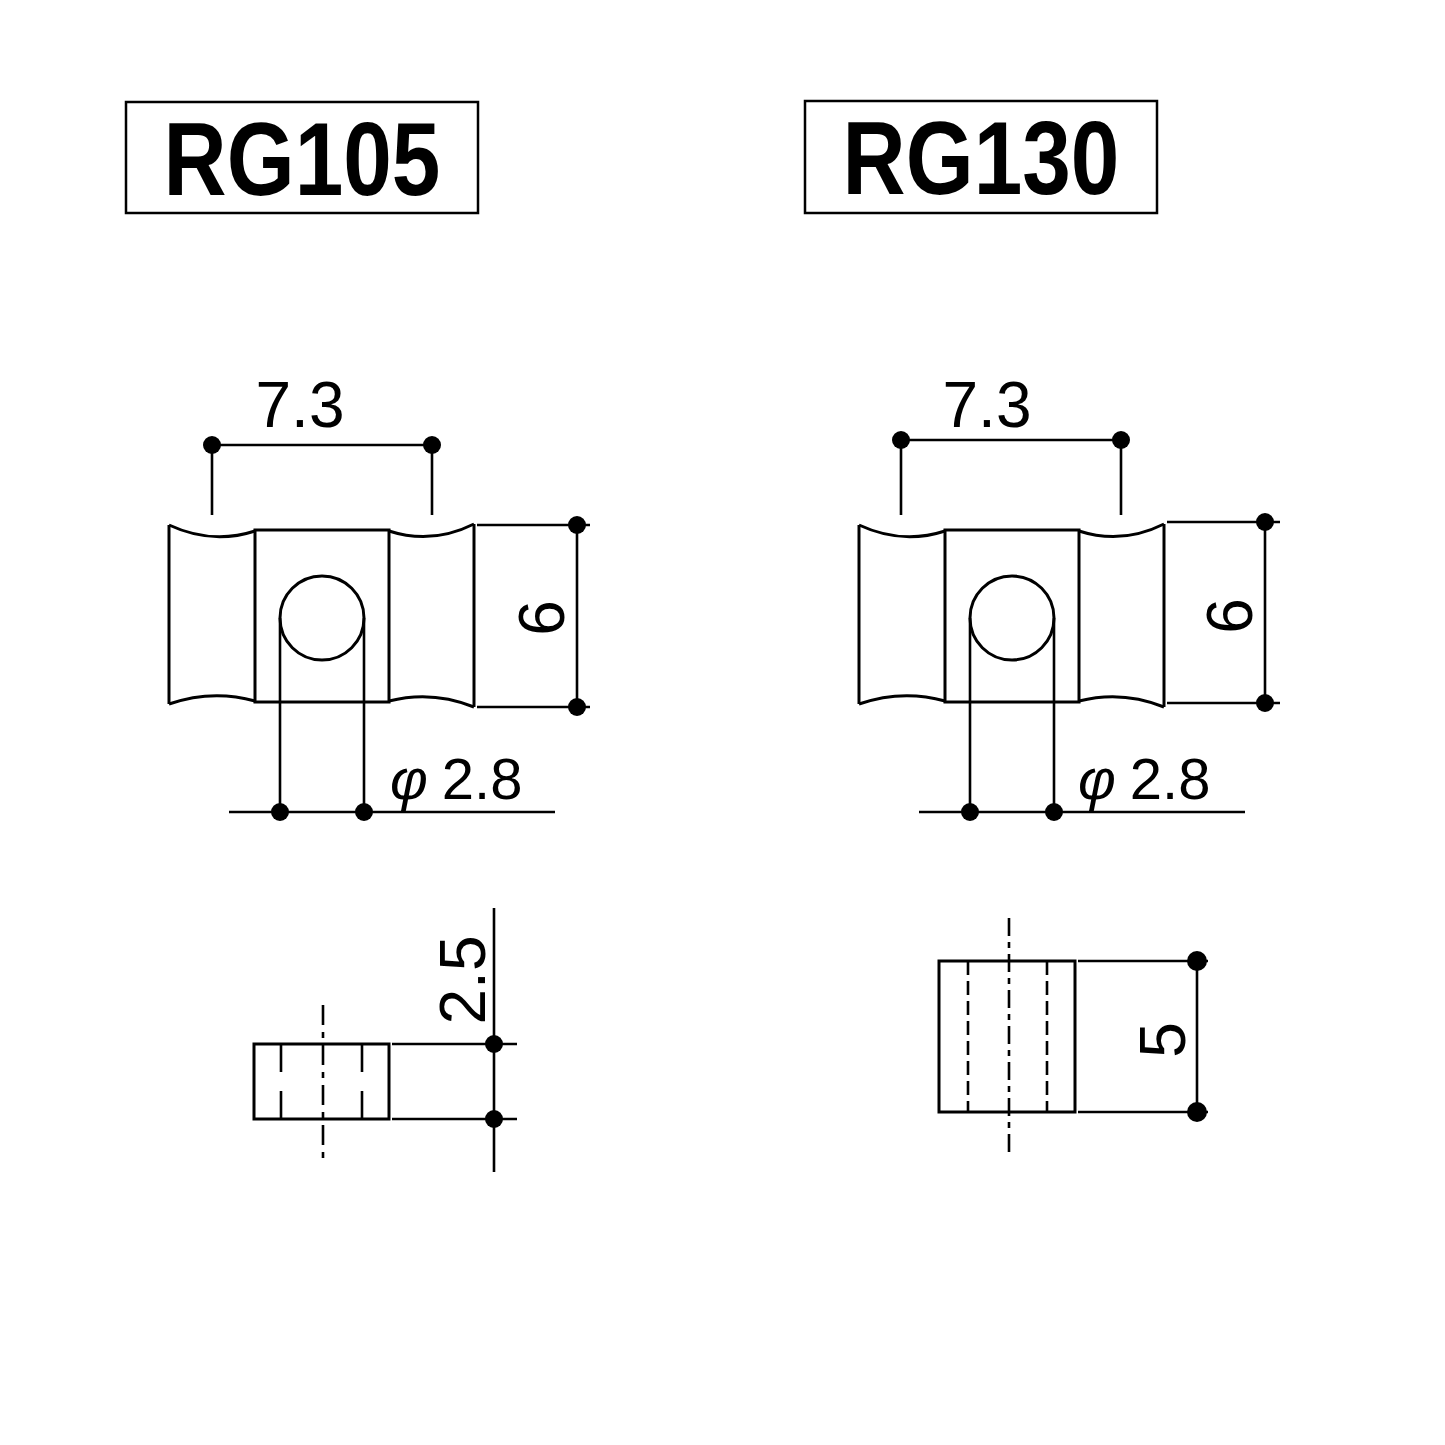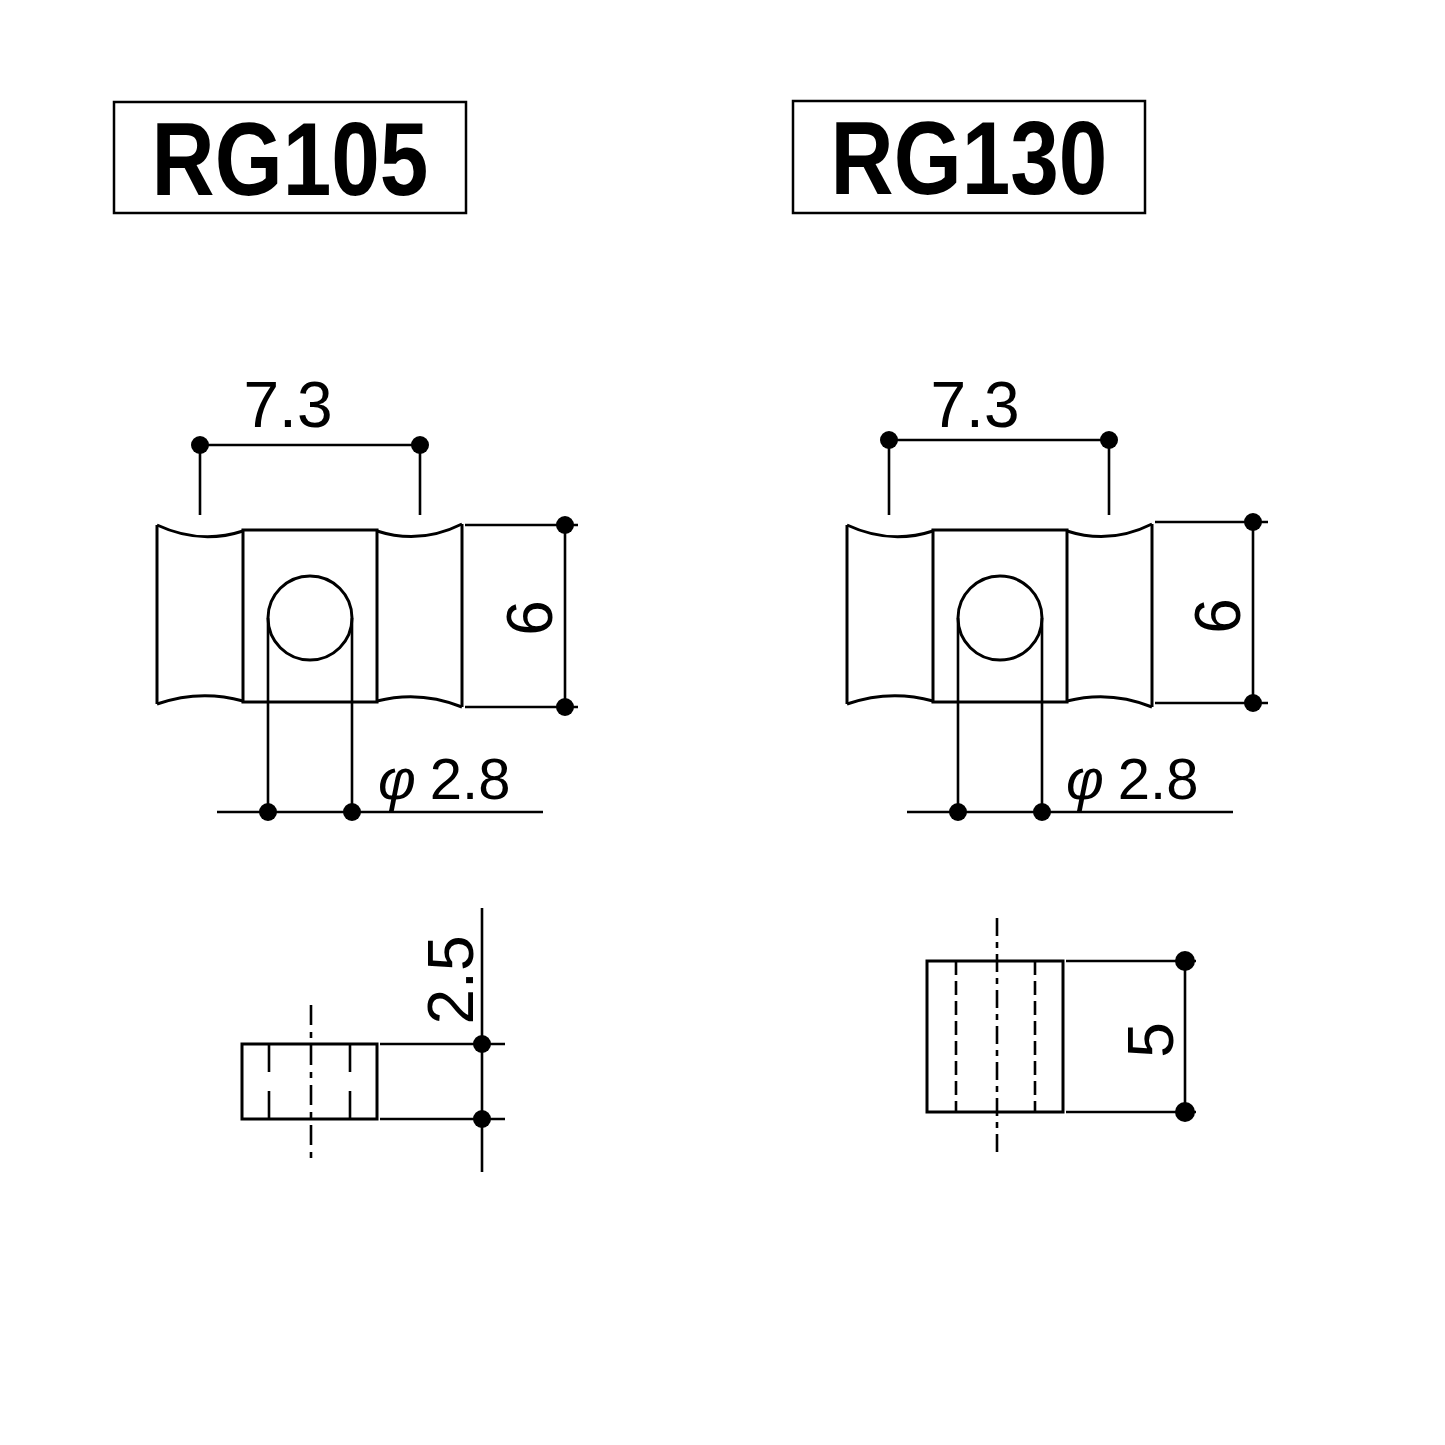--- a/index.html
+++ b/index.html
@@ -5,20 +5,21 @@
   html, body {
     margin: 0;
     padding: 0;
     background: #ffffff;
   }
   .sheet {
     width: 1187px;
     height: 1445px;
     position: relative;
     background: #ffffff;
+    margin-left: 12px;
   }
   svg text {
     font-family: "Liberation Sans", "DejaVu Sans", sans-serif;
     fill: #000000;
   }
   .model-text {
     font-weight: bold;
     font-size: 104px;
   }
   .dim-text {

